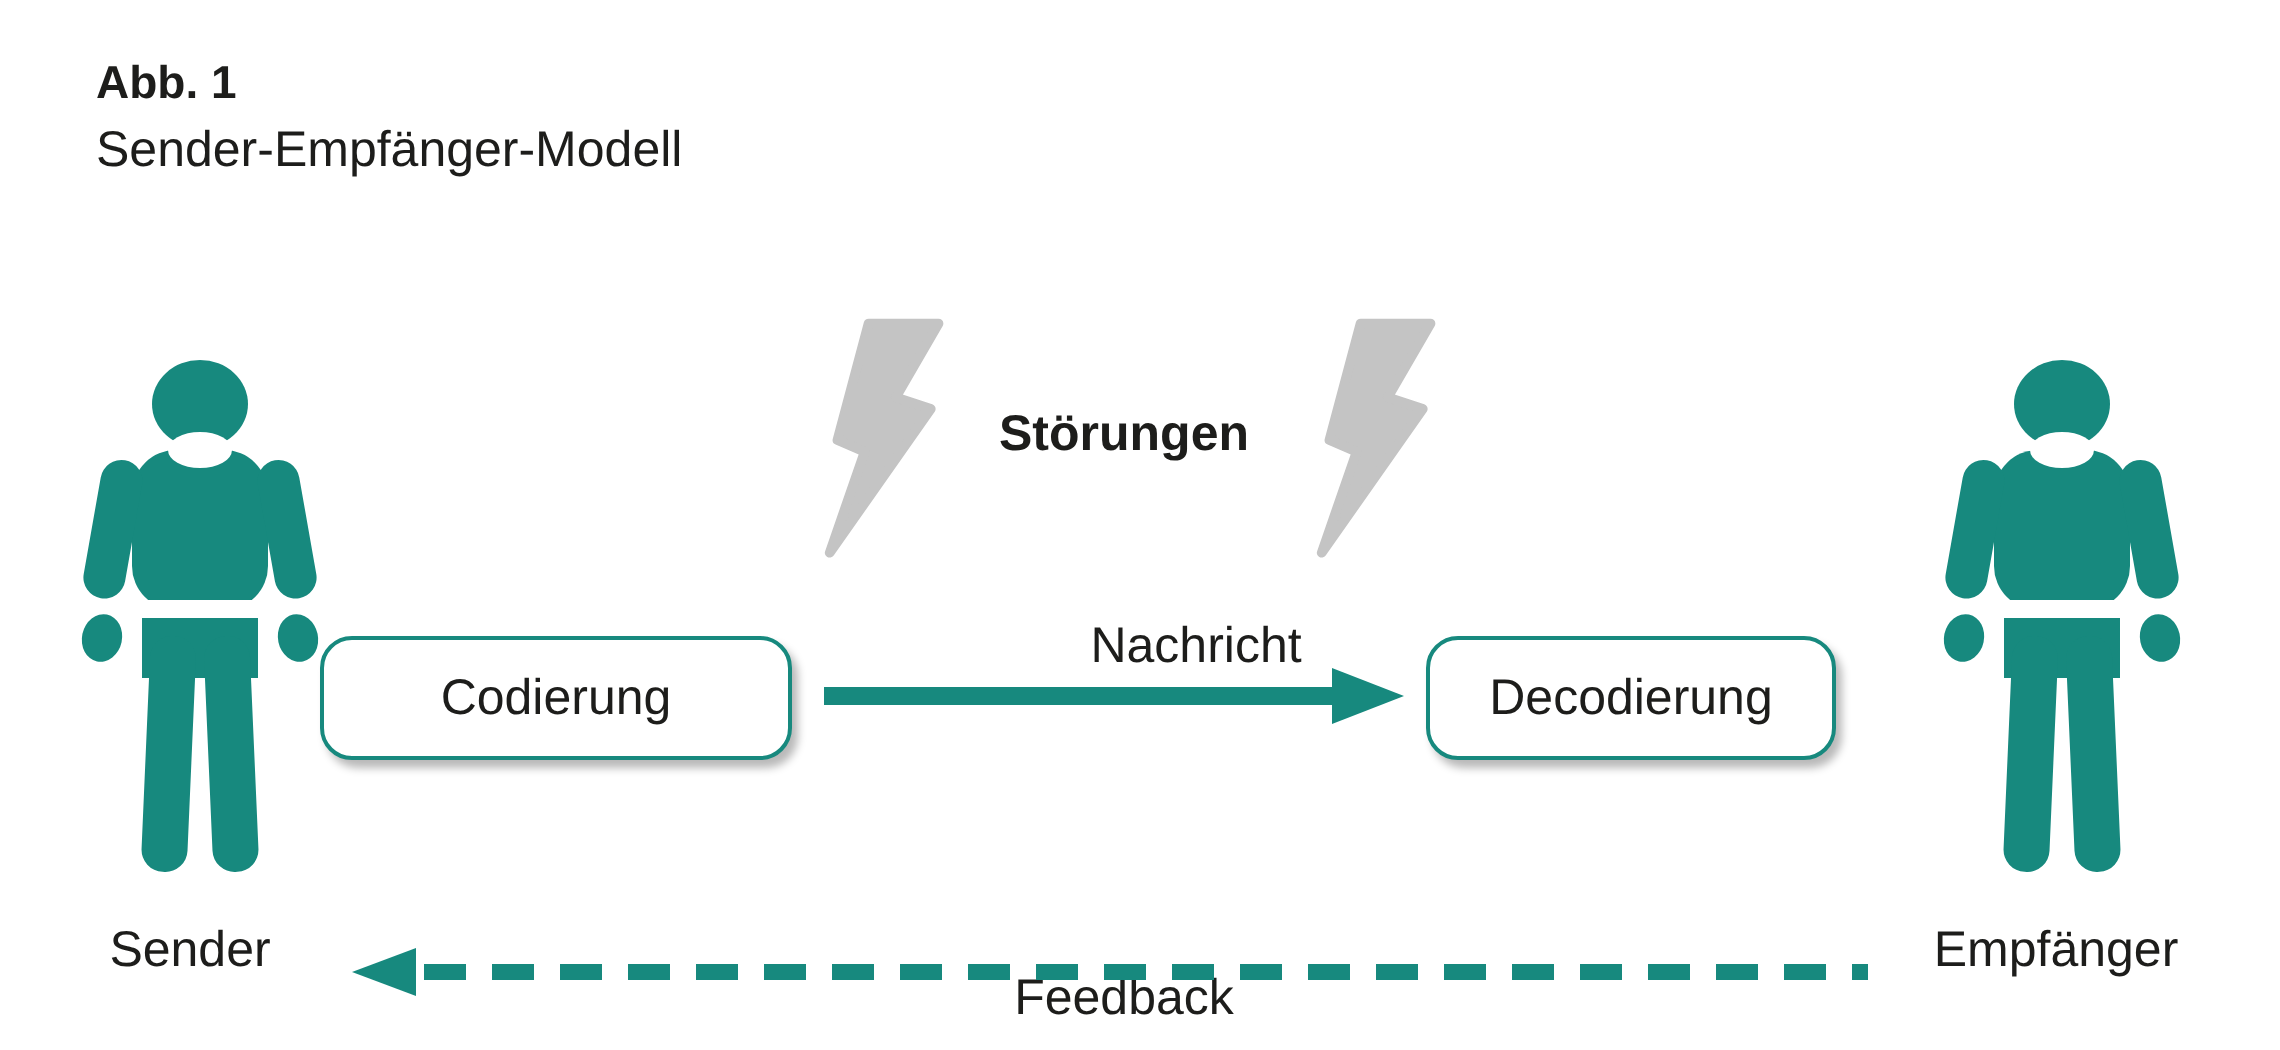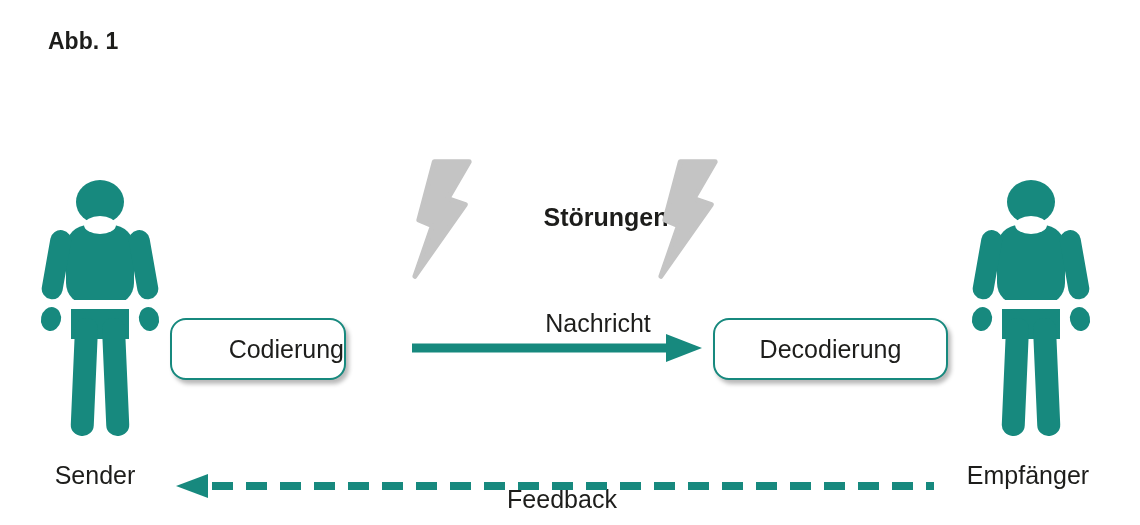--- a/index.html
+++ b/index.html
@@ -42,34 +42,34 @@
   .actor-label.receiver{left:1028px;}
   
   .bolt{position:absolute;top:158px;width:68px;height:126px;}
   .bolt-left{left:410px;}
   .bolt-right{left:656px;}
   .bolt-shape{fill:var(--bolt-gray);stroke:var(--bolt-gray);stroke-width:5;stroke-linejoin:round;}
   
   .disturbance{
     position:absolute;left:562px;top:203px;
     transform:translateX(-50%);
-    font-size:25px;font-weight:bold;white-space:nowrap;margin-left:44px;
+    font-size:25px;font-weight:bold;white-space:nowrap;
   }
   
   .box{
     position:absolute;top:318px;height:62px;
     background:#fff;
     border:2px solid var(--teal);
     border-radius:16px;
     box-shadow:3px 4px 4px rgba(0,0,0,0.28);
     display:flex;align-items:center;justify-content:center;
     font-size:25px;
   }
-  .box-encode{left:170px;width:176px;justify-content:flex-end;}
-  .box-decode{left:713px;width:235px;}
+  .box-encode{left:160px;width:236px;}
+  .box-decode{left:713px;width:205px;}
   
   .msg-label{
     position:absolute;left:562px;top:309px;
     transform:translateX(-50%);
     font-size:25px;white-space:nowrap;margin-left:36px;
   }
   .arrow-solid{position:absolute;left:410px;top:330px;width:292px;height:36px;}
   .arrow-solid line{stroke:var(--teal);stroke-width:9;}
   .arrow-solid polygon{fill:var(--teal);}
   
@@ -105,20 +105,21 @@
         <ellipse cx="65" cy="47" rx="16" ry="9" fill="#FFFFFF"></ellipse>
         <rect x="24" y="122" width="82" height="7" fill="#FFFFFF"></rect>
       </symbol>
       <symbol id="bolt" viewBox="-3 -3 70 128">
         <polygon class="bolt-shape" points="22,0 58,0 36,38 54,44 2,118 20,66 6,60"></polygon>
       </symbol>
     </defs>
   </svg>
 
   <div class="fig-label">Abb. 1</div>
+  <div class="fig-title">Sender-Empfänger-Modell</div>
 
   <svg class="person person-left">
     <use href="#person"></use>
   </svg>
   <div class="actor-label sender">Sender</div>
 
   <svg class="person person-right">
     <use href="#person"></use>
   </svg>
   <div class="actor-label receiver">Empfänger</div>

